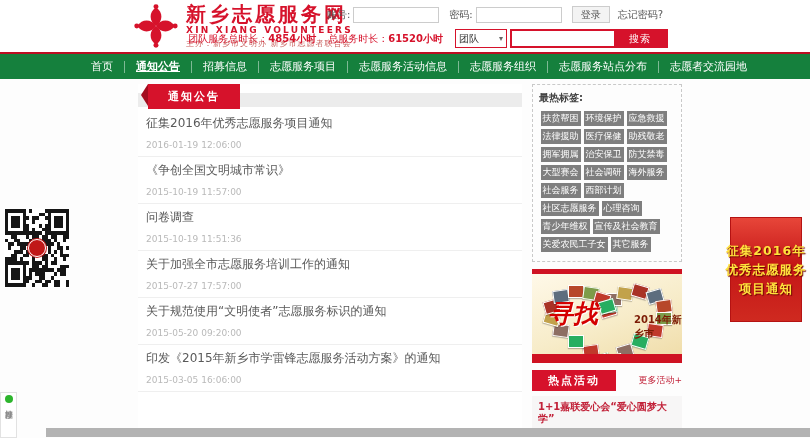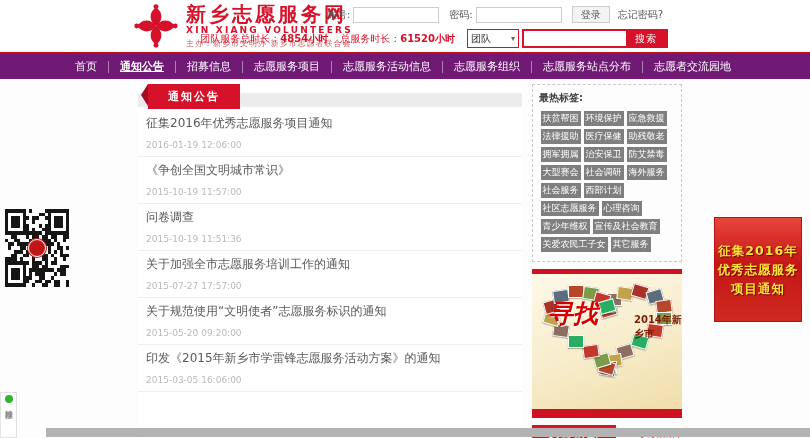--- a/index.html
+++ b/index.html
@@ -23,43 +23,43 @@
   .login-btn{margin-left:10px;height:17px;font-size:10px;color:#555;background:#f3f3f3;border:1px solid #ccc;padding:0 8px;cursor:pointer;}
   .forgot{margin-left:8px;color:#555;font-size:10px;}
   .stats-row{position:absolute;top:29px;right:142px;display:flex;align-items:center;font-size:10px;color:#d6122b;white-space:nowrap;}
   .stat{margin-right:12px;}
   .stat b{font-weight:bold;}
   .search-group{display:flex;align-items:center;}
   .sel{width:44px;height:17px;border:1px solid #d6122b;background:#fff;color:#333;font-size:10px;display:flex;align-items:center;justify-content:space-between;padding:0 3px;margin-right:3px;cursor:pointer;}
   .sel .arrow{font-size:8px;color:#666;}
   .search-frame{display:flex;align-items:stretch;background:#d6122b;padding:2px;}
   .search-frame input{width:96px;height:15px;border:0;font-size:10px;padding:0 3px;}
-  .search-btn{border:0;background:#d6122b;color:#fff;font-size:10px;padding:0 9px;cursor:pointer;letter-spacing:1px;}
+  .search-btn{border:0;background:#d6122b;color:#fff;font-size:10px;padding:0 15px;cursor:pointer;letter-spacing:1px;}
   
-  .nav{position:absolute;top:52px;left:0;right:0;height:27px;background:#701a75;border-top:2px solid #bb0e22;box-sizing:border-box;display:flex;align-items:center;padding-left:64px;}
+  .nav{position:absolute;top:52px;left:0;right:0;height:27px;background:#15803d;border-top:2px solid #bb0e22;box-sizing:border-box;display:flex;align-items:center;padding-left:80px;}
   .nav-item{color:#fff;font-size:11px;padding:0 11px;border-right:1px solid rgba(255,255,255,.45);line-height:12px;white-space:nowrap;}
   .nav-item:last-child{border-right:0;}
   .nav-item.active{text-decoration:underline;font-weight:bold;}
   
   .content{position:absolute;top:84px;left:138px;width:544px;display:flex;}
   .list-col{width:384px;background:#fff;}
   .tab-row{position:relative;height:26px;}
   .tab-strip{position:absolute;left:0;right:0;top:9px;height:14px;background:#ececec;}
   .tab{position:absolute;left:10px;top:0;background:#d6122b;color:#fff;font-size:11px;font-weight:bold;padding:5px 20px;letter-spacing:2px;}
   .tab::before{content:'';position:absolute;left:-7px;top:0;border-style:solid;border-width:11px 7px 11px 0;border-color:transparent #a30d1f transparent transparent;}
   .notice{padding:6px 2px 6px 8px;border-bottom:1px solid #efefef;}
   .n-title{display:block;color:#595959;font-size:12px;line-height:14px;}
   .n-time{color:#b9b9b9;font-size:9px;margin-top:10px;}
   
   .side-col{width:150px;margin-left:10px;}
   .tag-box{border:1px dashed #c9c9c9;background:#fdfdfd;padding:6px 6px 8px;box-sizing:border-box;}
   .tag-title{color:#444;font-size:10px;font-weight:bold;margin-bottom:4px;}
   .tags{display:flex;flex-wrap:wrap;}
   .tag{background:#7f7f7f;color:#fff;font-size:9px;padding:1px 2px;margin:1.5px;white-space:nowrap;}
-  .banner{position:relative;margin-top:7px;height:149px;overflow:hidden;background:linear-gradient(160deg,#fff9ea 0%,#f7ecc9 55%,#efdba6 100%);cursor:pointer;}
+  .banner{position:relative;margin-top:7px;height:94px;overflow:hidden;background:linear-gradient(160deg,#fff9ea 0%,#f7ecc9 55%,#efdba6 100%);cursor:pointer;}
   .banner .strip-top{position:absolute;left:0;right:0;top:0;height:5px;background:#cf1222;}
   .banner .strip-bot{position:absolute;left:0;right:0;bottom:0;height:9px;background:#cf1222;}
   .collage span{position:absolute;width:14px;height:11px;border:1px solid #fff;box-shadow:0 1px 1px rgba(0,0,0,.25);}
   .b-script{position:absolute;left:16px;top:28px;color:#d40000;font-size:25px;font-weight:bold;font-style:italic;z-index:3;text-shadow:1px 1px 0 #fff;}
   .b-line1{position:absolute;left:66px;top:44px;color:#7c1c05;font-size:10px;font-weight:bold;z-index:3;padding-left:36px;}
   .b-line2{position:absolute;left:24px;top:64px;color:#e00000;font-size:15px;font-weight:bold;letter-spacing:1px;z-index:3;text-shadow:1px 1px 0 #fff,2px 2px 2px rgba(120,40,0,.4);}
   .hot{margin-top:7px;}
   .hot-head{display:flex;align-items:center;justify-content:space-between;margin-bottom:5px;}
   .hot-btn{background:#d6122b;color:#fff;font-size:11px;font-weight:bold;padding:3px 16px;letter-spacing:2px;cursor:pointer;}
   .more{color:#c2233a;font-size:9px;}
@@ -67,21 +67,21 @@
   .act-title{display:block;color:#c2233a;font-size:10px;font-weight:bold;line-height:12px;}
   
   .qr-wrap{position:absolute;left:4px;top:208px;width:66px;height:80px;background:#fff;}
   #qr{position:absolute;inset:1px;display:grid;grid-template-columns:repeat(21,1fr);grid-auto-rows:1fr;background:#fff;}
   #qr i{display:block;}
   #qr i.b{background:#161616;}
   .qr-seal{position:absolute;left:50%;top:50%;width:16px;height:16px;margin:-9px 0 0 -9px;background:#c01818;border:1px solid #fff;border-radius:50%;box-shadow:0 0 0 1px #c01818;}
   .side-tab{position:absolute;left:0;top:392px;width:17px;height:46px;background:#fff;border:1px solid #e2e2e2;box-sizing:border-box;display:flex;flex-direction:column;align-items:center;padding-top:2px;cursor:pointer;}
   .side-tab .dot{width:8px;height:8px;border-radius:50%;background:#2db52d;flex:none;}
   .side-tab .vtext{writing-mode:vertical-rl;font-size:8px;color:#8a8a8a;margin-top:1px;line-height:9px;}
-  .side-ad{position:absolute;right:8px;top:217px;width:88px;height:105px;background:linear-gradient(180deg,#e8473a 0%,#c41616 45%,#cf2a20 100%);display:flex;flex-direction:column;align-items:center;justify-content:center;cursor:pointer;box-shadow:0 0 0 1px #b51212 inset;}
+  .side-ad{position:absolute;right:8px;top:217px;width:72px;height:105px;background:linear-gradient(180deg,#e8473a 0%,#c41616 45%,#cf2a20 100%);display:flex;flex-direction:column;align-items:center;justify-content:center;cursor:pointer;box-shadow:0 0 0 1px #b51212 inset;}
   .ad-line{color:#ffe23c;font-size:12.5px;font-weight:bold;line-height:19px;text-shadow:1px 1px 1px #6d0000;letter-spacing:1px;white-space:nowrap;}
   .hscroll{position:absolute;left:46px;right:0;bottom:1px;height:9px;background:#b3b3b3;cursor:pointer;}
 </style>
 </head>
 <body>
 
 <div class="hdr">
   <div class="logo">
     <svg viewBox="-24 -24 48 48">
       <g fill="#d6122b">

